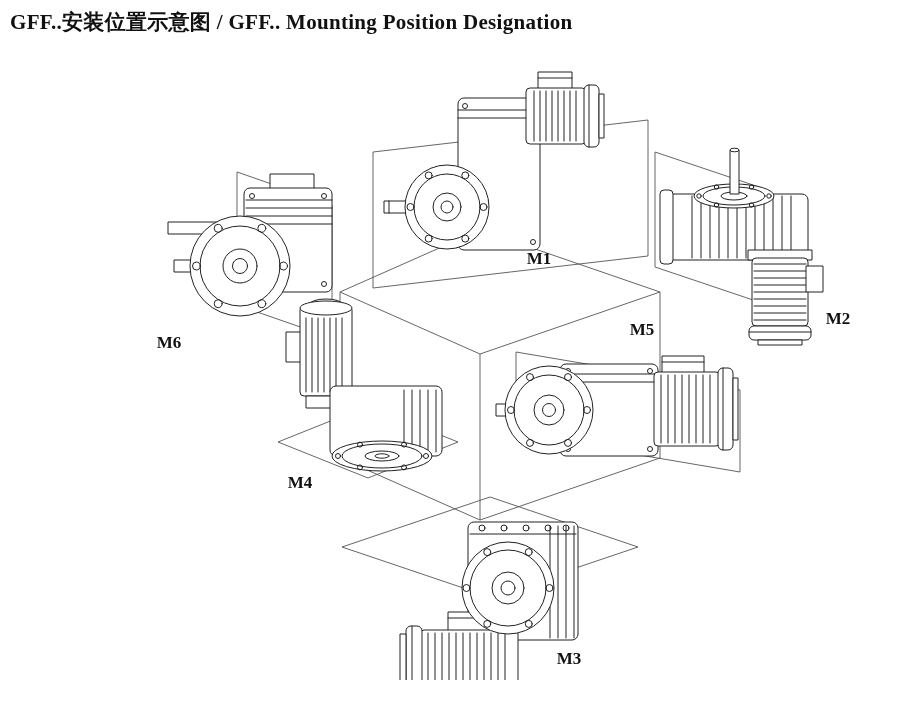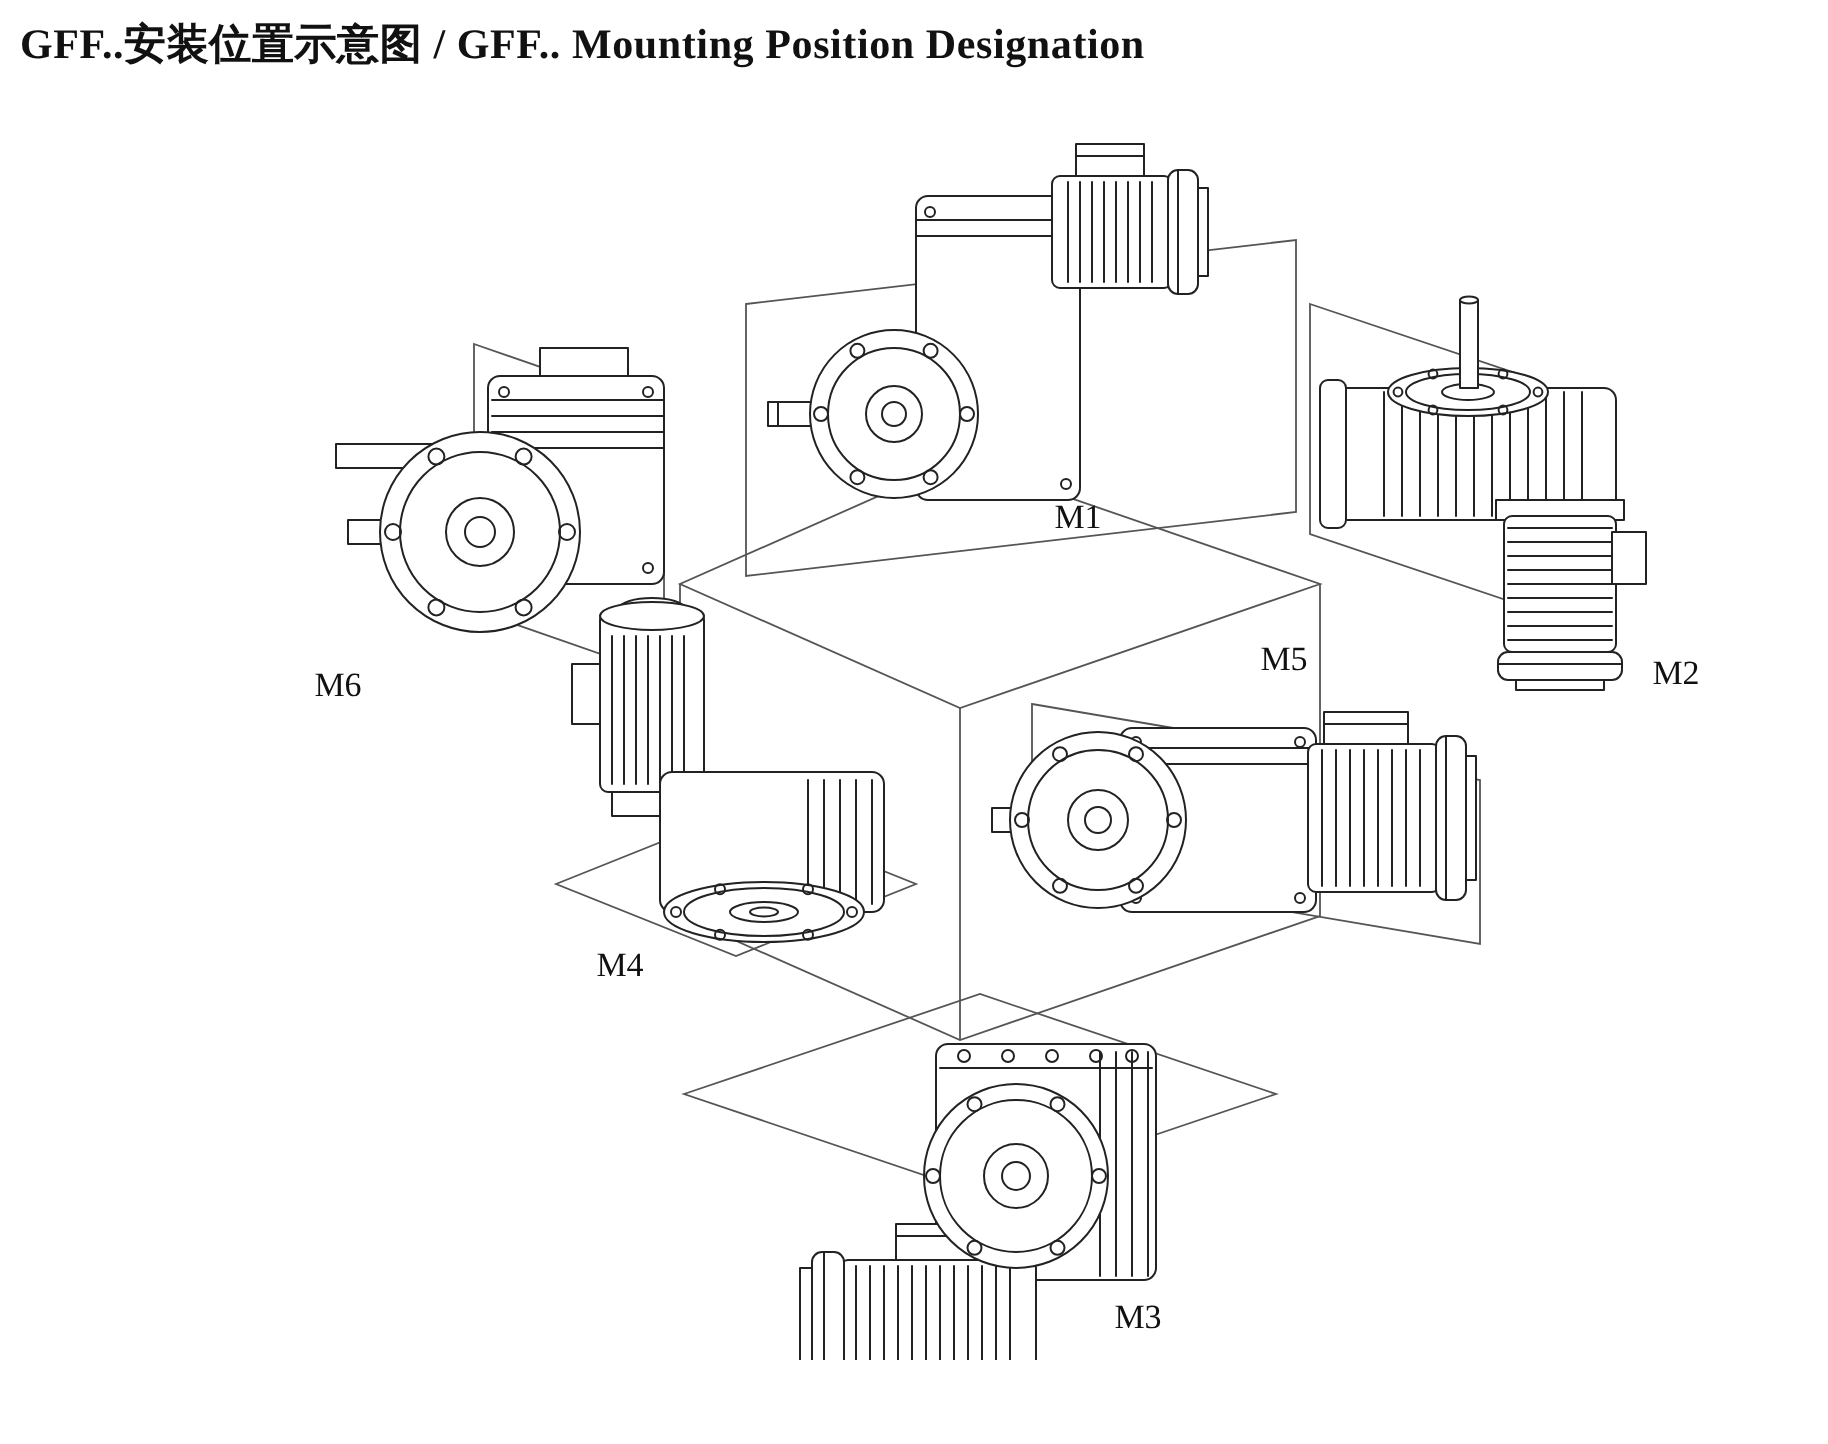--- a/index.html
+++ b/index.html
@@ -1,20 +1,20 @@
 <!DOCTYPE html>
 <html><head>
 <meta charset="utf-8">
 <style>
   html,body{margin:0;padding:0;background:#ffffff;}
   .page{position:relative;width:914px;height:680px;background:#ffffff;overflow:hidden;
         font-family:"Liberation Serif",serif;border-radius:30px;}
   .title{position:absolute;left:10px;top:8px;font-weight:700;font-size:21px;color:#111;
          letter-spacing:.3px;white-space:nowrap;}
-  .poslabel{position:absolute;transform:translate(-50%,-50%);font-weight:400;font-size:17px;
+  .poslabel{position:absolute;transform:translate(-50%,-50%);font-weight:700;font-size:17px;
             color:#111;}
   svg{position:absolute;left:0;top:0;}
   .thin{fill:none;stroke:#555;stroke-width:0.9;}
   .fn{fill:none;stroke:#222;stroke-width:1;stroke-linecap:round;}
   .fw{fill:#ffffff;stroke:#222;stroke-width:1;stroke-linejoin:round;}
 </style>
 </head>
 <body>
 
 <div class="page">
@@ -183,19 +183,19 @@
       <circle class="fn" cx="549.5" cy="588" r="3.5"></circle>
         <circle class="fn" cx="528.75" cy="623.9" r="3.5"></circle>
       <circle class="fn" cx="487.25" cy="623.9" r="3.5"></circle>
         <circle class="fn" cx="466.5" cy="588" r="3.5"></circle>
       <circle class="fn" cx="487.25" cy="552.1" r="3.5"></circle>
         <circle class="fn" cx="528.75" cy="552.1" r="3.5"></circle>
     </g>
   </svg>
 
   <div class="poslabel" style="left:539px;top:259px">M1</div>
-  <div class="poslabel" style="left:838px;top:337px">M2</div>
+  <div class="poslabel" style="left:838px;top:319px">M2</div>
   <div class="poslabel" style="left:569px;top:659px">M3</div>
-  <div class="poslabel" style="left:310px;top:483px">M4</div>
+  <div class="poslabel" style="left:300px;top:483px">M4</div>
   <div class="poslabel" style="left:642px;top:330px">M5</div>
   <div class="poslabel" style="left:169px;top:343px">M6</div>
 
 </div>
 
 </body></html>

